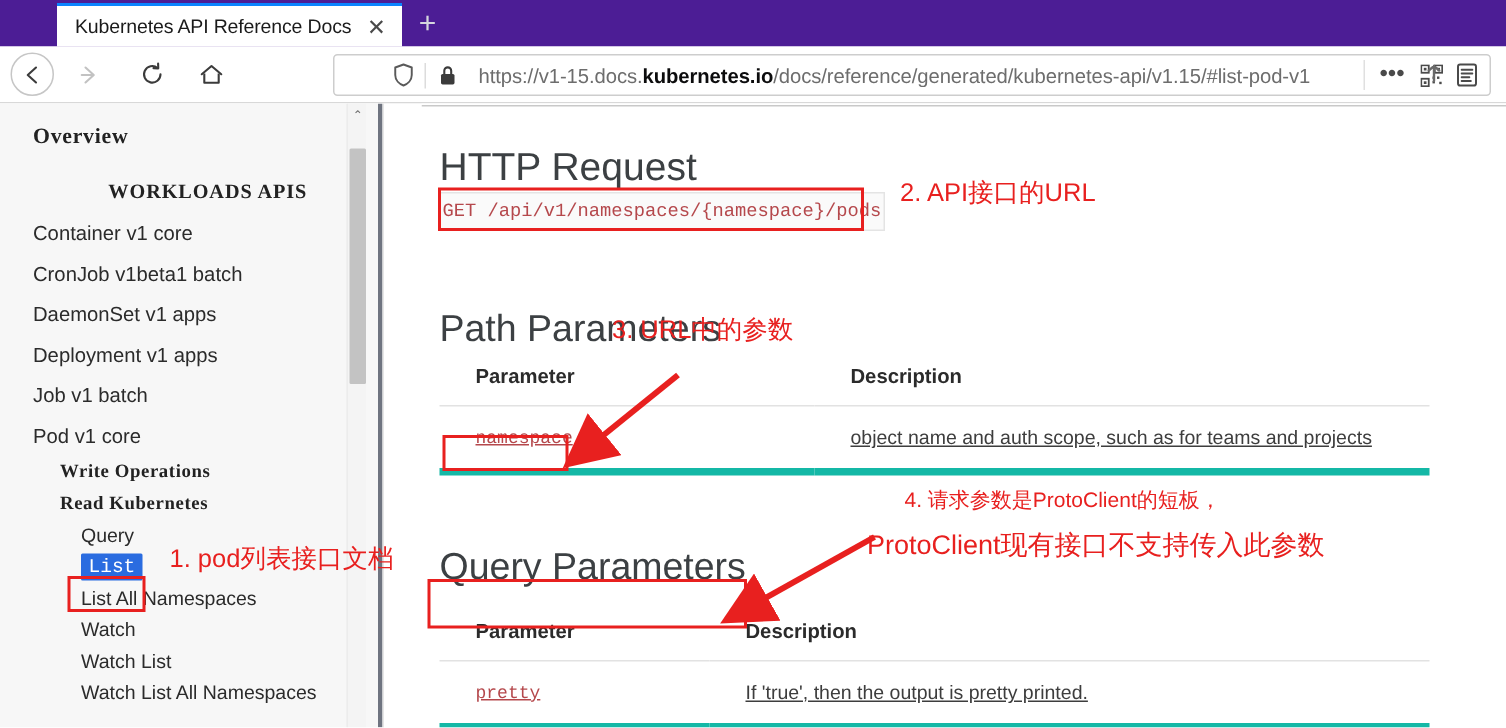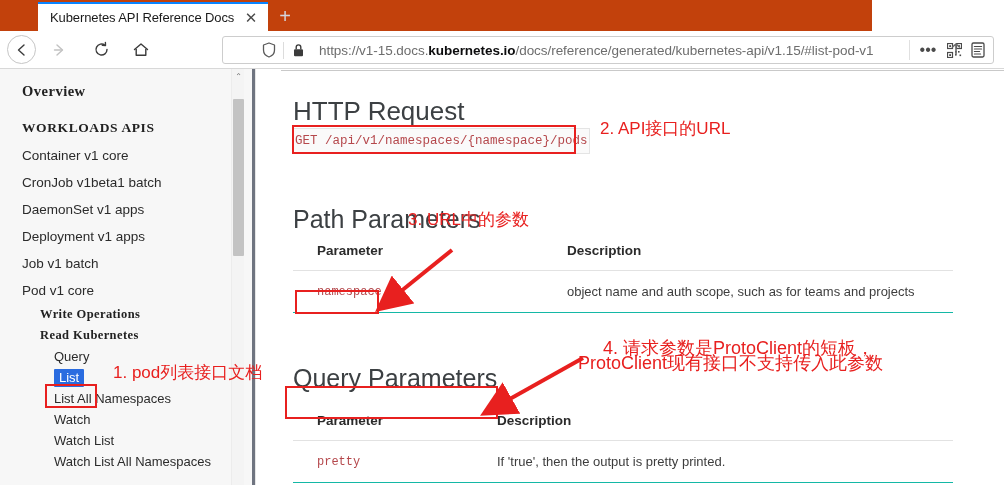--- a/index.html
+++ b/index.html
@@ -13,22 +13,22 @@
 
   #app {
     position: relative;
     width: 1004px; height: 485px;
     overflow: hidden;
   }
 
   
   .tabstrip {
     position: absolute; top: 0; left: 0;
-    width: 872px; height: 31px;
-    background: #c2410c;
+    width: 1004px; height: 31px;
+    background: #4c1d95;
   }
   .tab-active {
     position: absolute; left: 38px; top: 2px;
     width: 230px; height: 29px;
     background: #ffffff;
     border-top: 2px solid #0a84ff;
     display: flex; align-items: center;
   }
   .tab-title {
     flex: 1;
@@ -143,20 +143,21 @@
     padding: 6px 0 6px 22px;
     letter-spacing: 0.5px;
   }
   .sb-section {
     font-family: "Liberation Serif", serif;
     font-weight: bold;
     font-size: 13.5px;
     color: #222;
     padding: 14px 0 6px 22px;
     letter-spacing: 0.6px;
+    text-align: center;
   }
   .sb-item {
     font-size: 13.5px;
     color: #2b2b2b;
     padding: 6px 0 6px 22px;
     white-space: nowrap;
   }
   .sb-sub {
     font-family: "Liberation Serif", serif;
     font-weight: bold;
@@ -167,20 +168,21 @@
     white-space: nowrap;
   }
   .sb-leaf {
     font-size: 13px;
     color: #2b2b2b;
     padding: 3px 0 3px 54px;
     white-space: nowrap;
   }
   .sb-leaf.selected {
     color: #ffffff;
+    font-family: Liberation Mono, monospace;
   }
   .sb-leaf.selected .sel-bg {
     background: #2a6ce0;
     color: #ffffff;
     padding: 1px 5px 2px 5px;
     border-radius: 1px;
   }
 
   
   .sb-scroll {
@@ -253,24 +255,25 @@
   .ptable th {
     text-align: left;
     font-size: 13.5px;
     font-weight: bold;
     color: #2b2b2b;
     padding: 6px 0 12px 24px;
     border-bottom: 1px solid #e2e2e2;
   }
   .ptable td {
     padding: 13px 0 13px 24px;
-    border-bottom: 1px solid #14b8a6;
+    border-bottom: 5px solid #14b8a6;
     color: #3d3d3d;
     font-size: 13px;
     vertical-align: middle;
+    text-decoration: underline;
   }
   .ptable td.pname {
     font-family: "Liberation Mono", monospace;
     font-size: 12px;
     color: #b5484c;
     width: 180px;
   }
 
   
   .anno {
@@ -465,16 +468,16 @@
     </defs>
 
     <line x1="452" y1="250" x2="400" y2="292" stroke="#e8201f" stroke-width="4" marker-end="url(#ah)"></line>
 
     <line x1="583" y1="358" x2="508" y2="400" stroke="#e8201f" stroke-width="4" marker-end="url(#ah)"></line>
   </svg>
 
   <div class="anno" style="left:113px; top:362px; font-size:17px;">1. pod列表接口文档</div>
   <div class="anno" style="left:600px; top:118px; font-size:17px;">2. API接口的URL</div>
   <div class="anno" style="left:408px; top:209px; font-size:17px;">3. URL中的参数</div>
-  <div class="anno" style="left:603px; top:325px; font-size:18px;margin-top:12px;">4. 请求参数是ProtoClient的短板，</div>
+  <div class="anno" style="left:603px; top:325px; font-size:14px;">4. 请求参数是ProtoClient的短板，</div>
   <div class="anno" style="left:578px; top:352px; font-size:18px;">ProtoClient现有接口不支持传入此参数</div>
 
 </div>
 
 </body></html>

